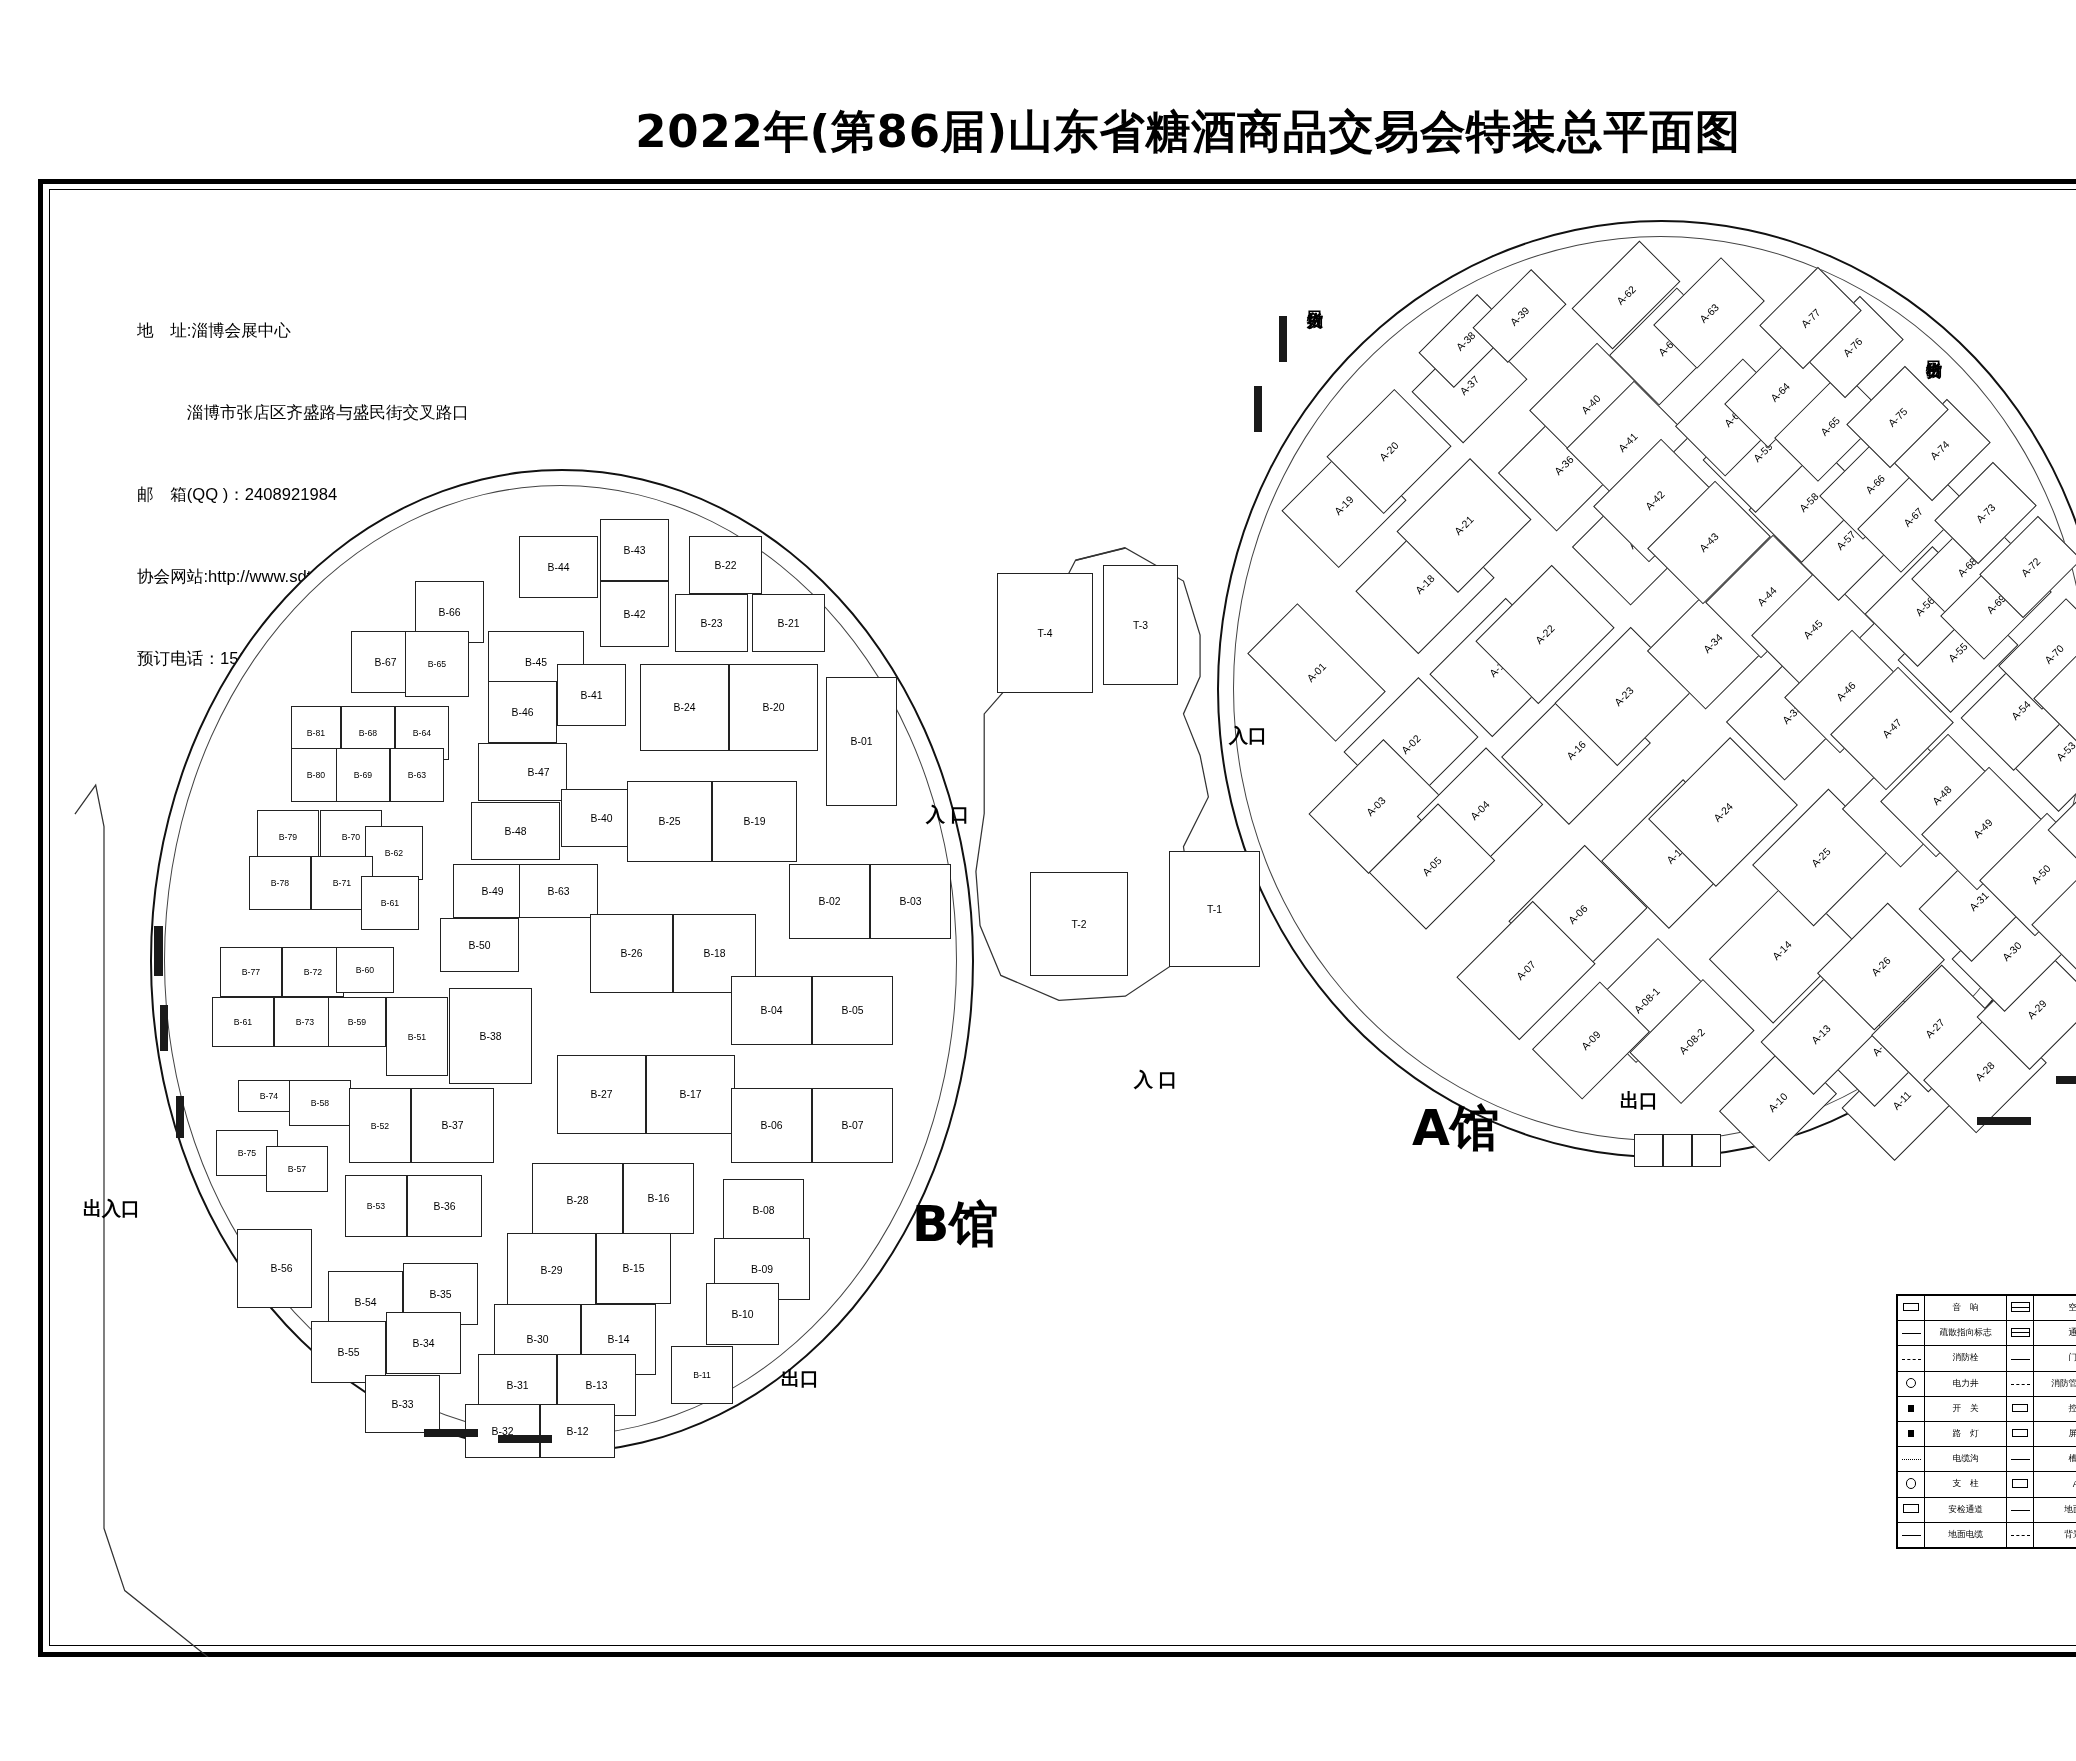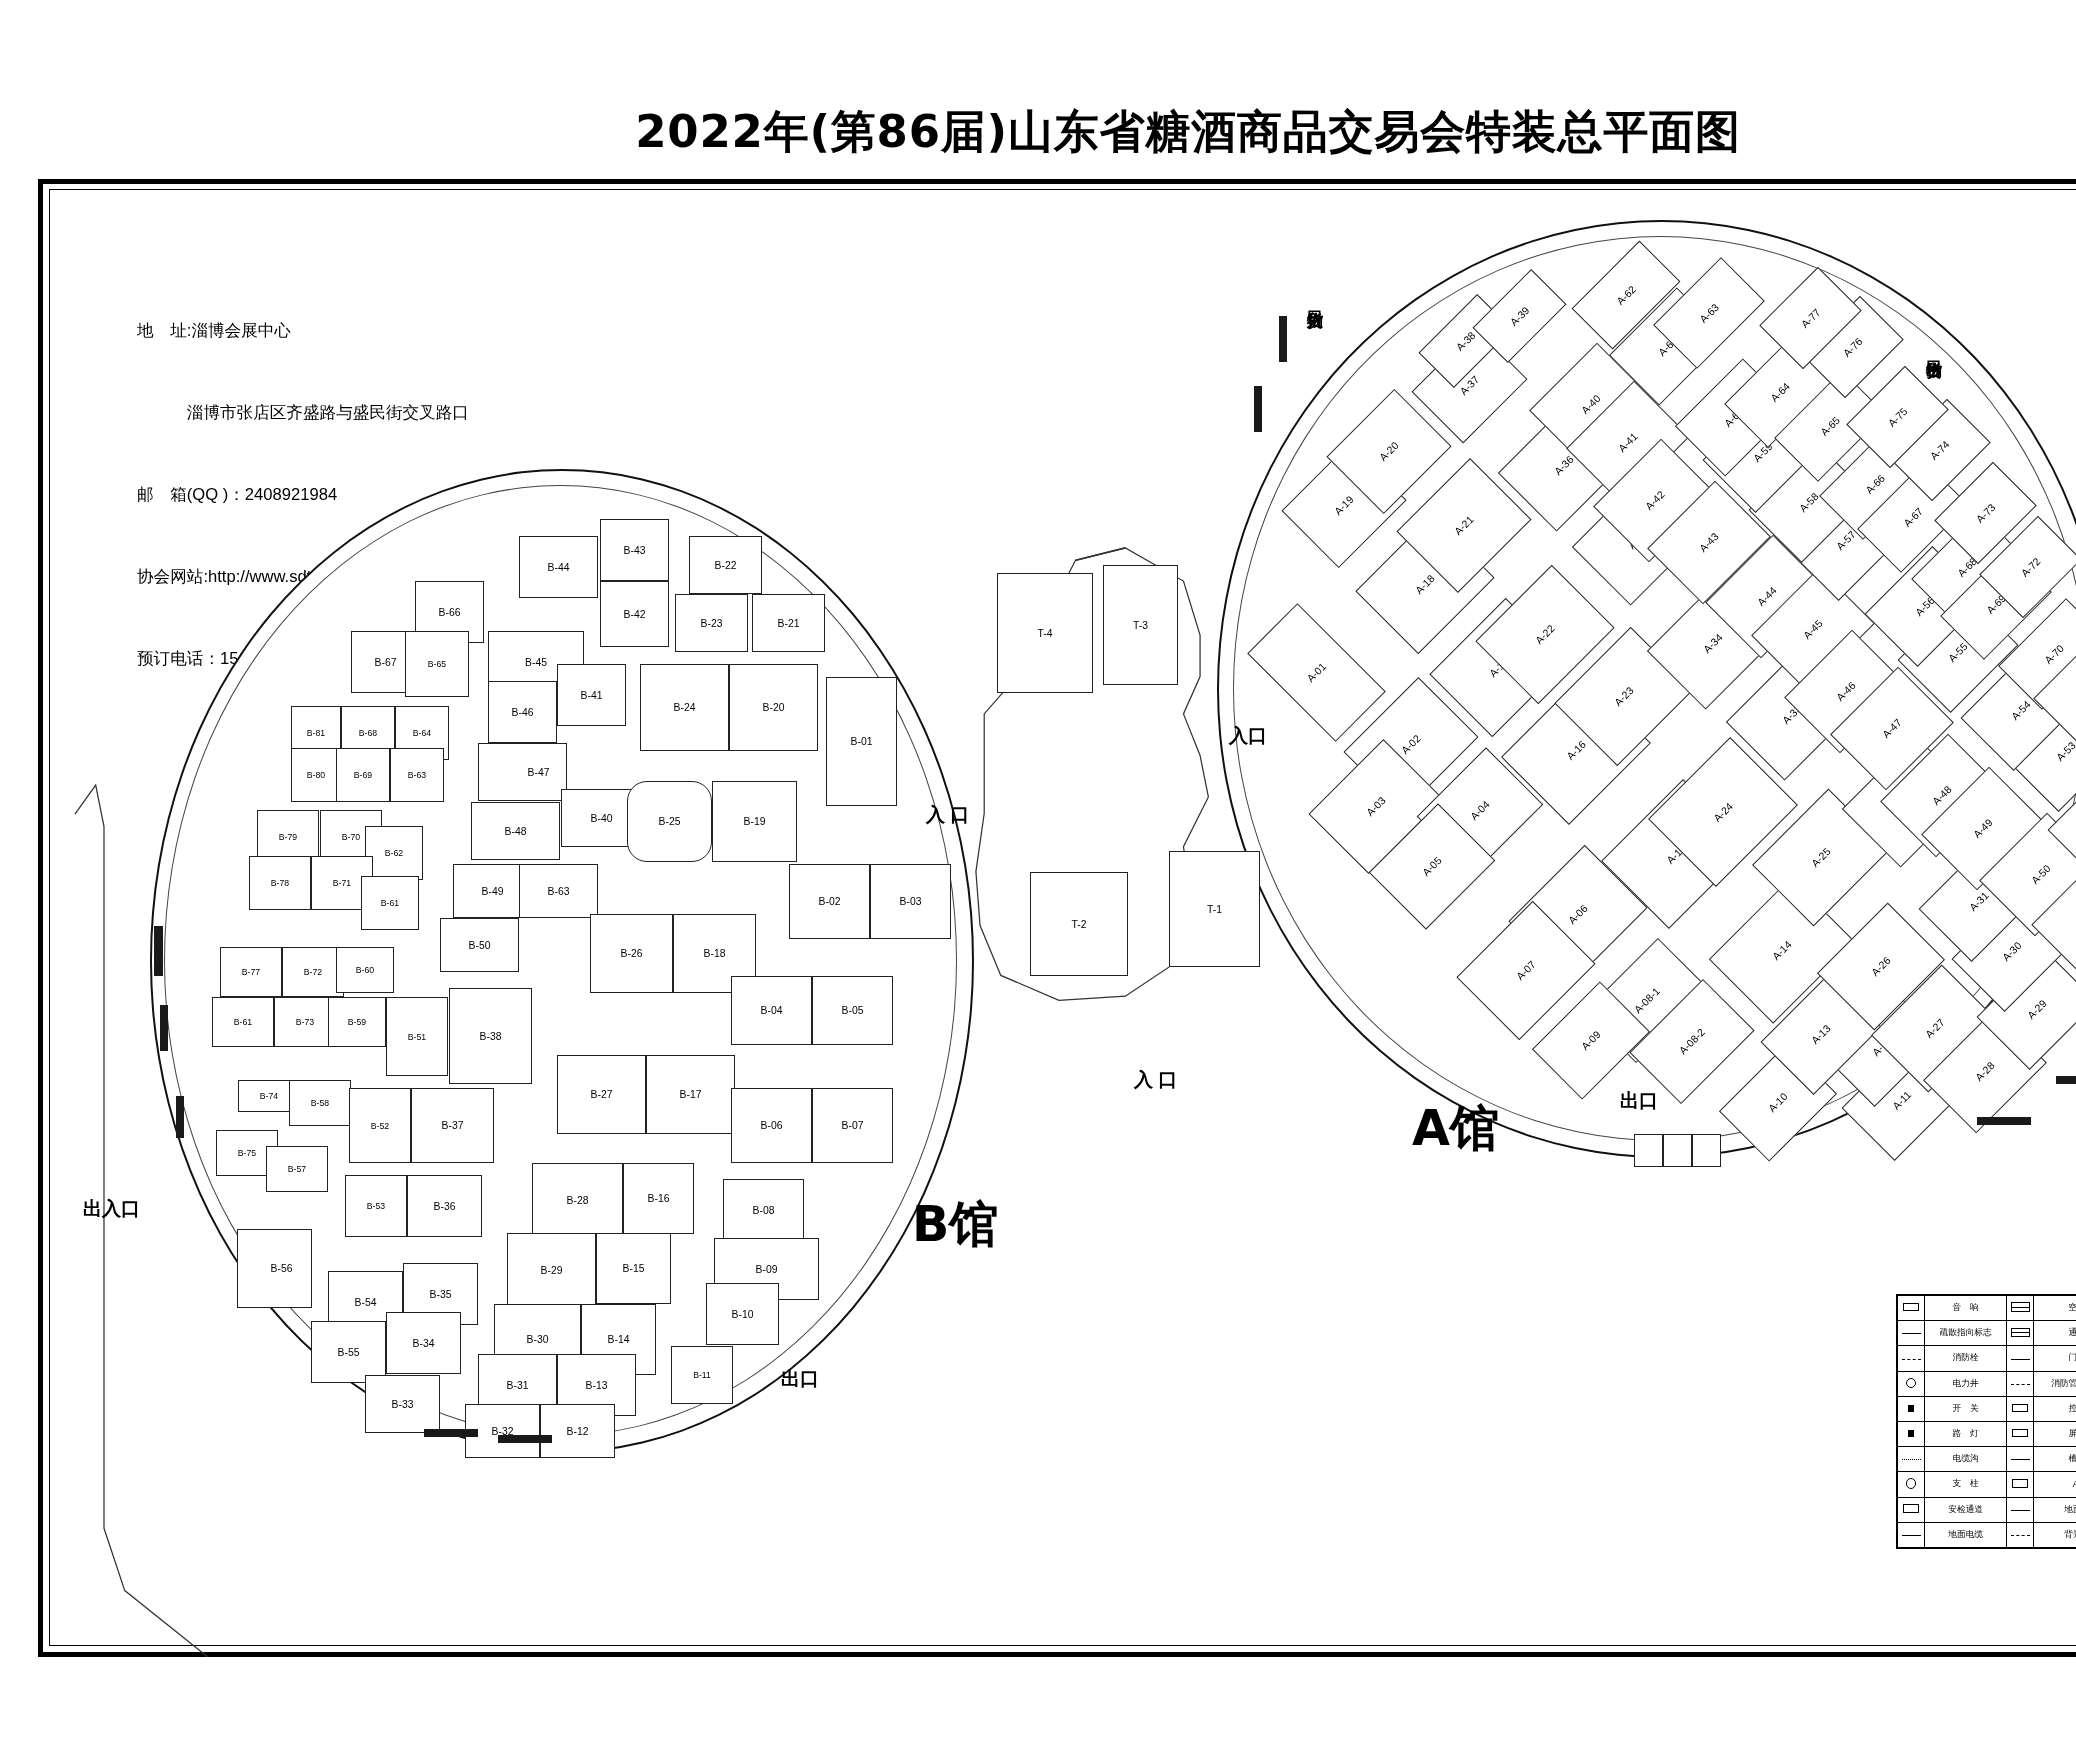--- a/index.html
+++ b/index.html
@@ -426,21 +426,21 @@
       </div>
       <div class="booth" style="left: 478px; top: 743px; width: 89px; height: 58px; padding-left: 32px;">
         <span>B-47</span>
       </div>
       <div class="booth" style="left: 471px; top: 802px; width: 89px; height: 58px;">
         <span>B-48</span>
       </div>
       <div class="booth" style="left: 561px; top: 789px; width: 81px; height: 58px;">
         <span>B-40</span>
       </div>
-      <div class="booth" style="left: 627px; top: 781px; width: 85px; height: 81px; border-radius: 20px;">
+      <div class="booth" style="left: 627px; top: 781px; width: 85px; height: 81px;">
         <span>B-25</span>
       </div>
       <div class="booth" style="left: 712px; top: 781px; width: 85px; height: 81px;">
         <span>B-19</span>
       </div>
       <div class="booth sm" style="left: 257px; top: 810px; width: 62px; height: 54px;">
         <span>B-79</span>
       </div>
       <div class="booth sm" style="left: 320px; top: 810px; width: 62px; height: 54px;">
         <span>B-70</span>
@@ -555,21 +555,21 @@
       </div>
       <div class="booth" style="left: 237px; top: 1229px; width: 75px; height: 79px; padding-left: 14px;">
         <span>B-56</span>
       </div>
       <div class="booth" style="left: 507px; top: 1233px; width: 89px; height: 75px;">
         <span>B-29</span>
       </div>
       <div class="booth" style="left: 596px; top: 1233px; width: 75px; height: 71px;">
         <span>B-15</span>
       </div>
-      <div class="booth" style="left: 714px; top: 1238px; width: 105px; height: 62px;">
+      <div class="booth" style="left: 714px; top: 1238px; width: 96px; height: 62px;">
         <span>B-09</span>
       </div>
       <div class="booth" style="left: 706px; top: 1283px; width: 73px; height: 62px;">
         <span>B-10</span>
       </div>
       <div class="booth sm" style="left: 671px; top: 1346px; width: 62px; height: 58px;">
         <span>B-11</span>
       </div>
       <div class="booth" style="left: 328px; top: 1271px; width: 75px; height: 62px;">
         <span>B-54</span>

